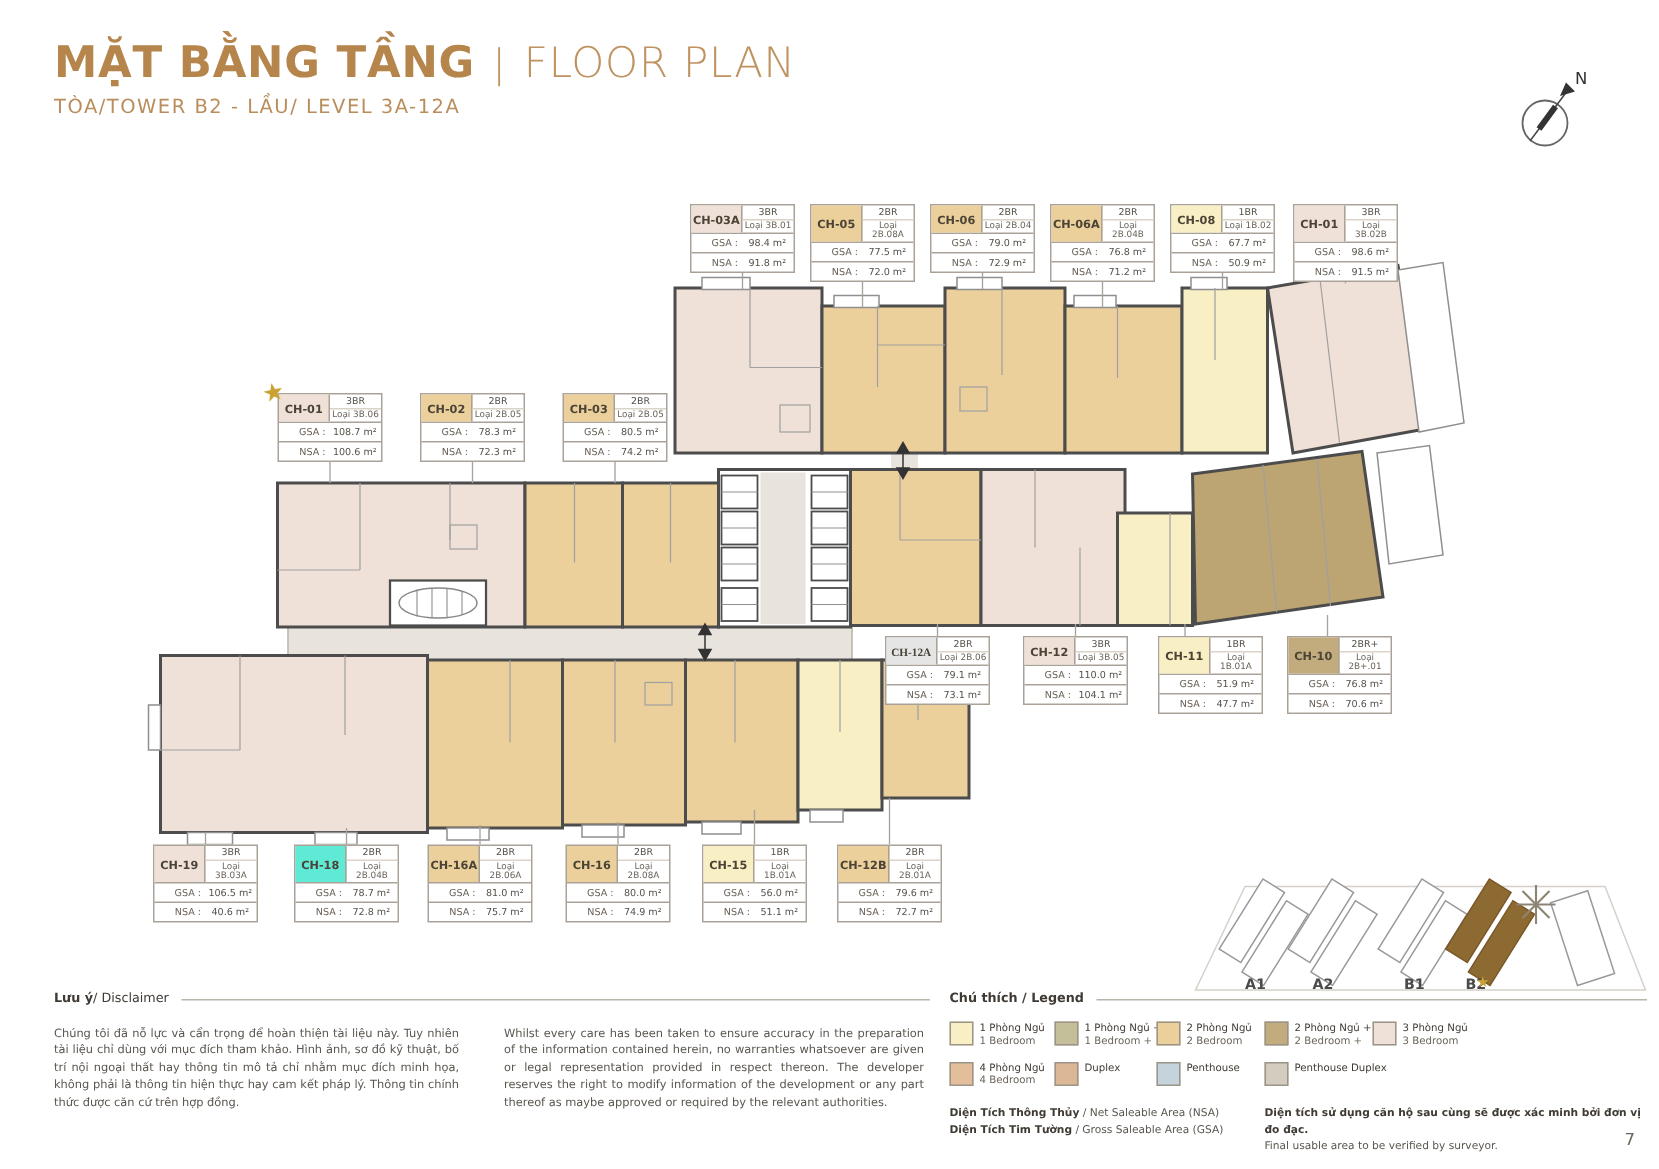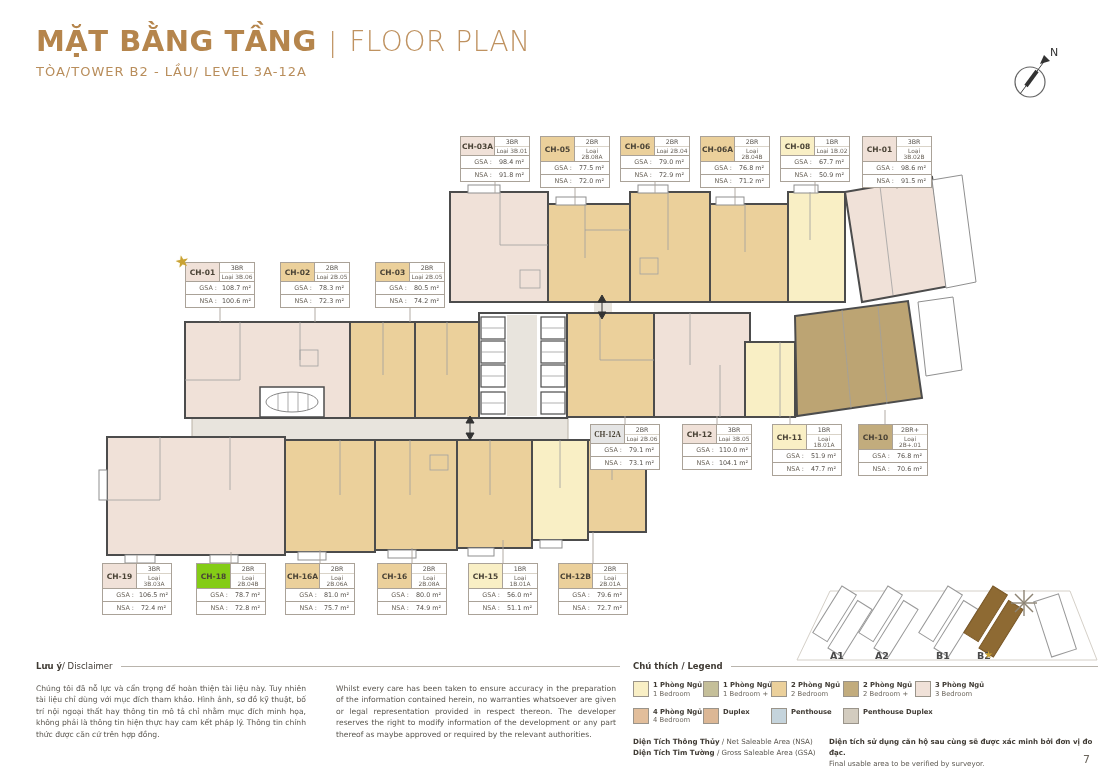--- a/index.html
+++ b/index.html
@@ -40,23 +40,23 @@
   .disc-cols{display:flex;gap:30px;margin-top:12px;}
   .disc-col{font-size:7.6px;line-height:1.5;color:#5a564f;text-align:justify;}
   .disc-col.vn{width:270px;}
   .disc-col.en{width:280px;}
 
   
   .legend{position:absolute;left:633px;top:661px;width:465px;}
   .legend-grid{display:grid;grid-template-columns:70px 68px 72px 72px auto;margin-top:10px;row-gap:9px;}
   .lg-item{display:flex;gap:4px;}
   .lg-swatch{width:16px;height:16px;border:1px solid #9a948a;box-sizing:border-box;flex:0 0 auto;}
-  .lg-vn{font-size:6.8px;font-weight:bold;color:#3f3a33;line-height:1.3;white-space:nowrap;}
+  .lg-vn{font-size:6.8px;font-weight:normal;color:#3f3a33;line-height:1.3;white-space:nowrap;}
   .lg-en{font-size:6.8px;color:#6b655c;line-height:1.3;white-space:nowrap;}
-  .legend-notes{display:flex;gap:0;margin-top:12px;}
+  .legend-notes{display:flex;gap:14px;margin-top:12px;}
   .note-col{font-size:7.1px;line-height:1.5;color:#5a564f;}
   .note-col .b{font-weight:bold;color:#3f3a33;}
   .note-col.left{width:196px;}
   .note-col.right{flex:1;}
 
   .page-number{position:absolute;left:1083px;top:753px;font-size:11px;color:#6b655c;}
 </style>
 </head>
 <body>
 
@@ -463,26 +463,26 @@
             <div class="br">3BR</div>
             <div class="loai">Loại 3B.03A</div>
           </div>
         </div>
         <div class="row">
           <div class="k">GSA :</div>
           <div class="v">106.5 m²</div>
         </div>
         <div class="row">
           <div class="k">NSA :</div>
-          <div class="v">72.4 m²</div>
+          <div class="v">40.6 m²</div>
         </div>
       </div>
       <div class="unit-box" style="left: 196px; top: 563px;">
         <div class="hdr">
-          <div class="code" style="background: #84cc16; text-align: center;">CH-18</div>
+          <div class="code" style="background: #5eead4; text-align: center;">CH-18</div>
           <div class="typ">
             <div class="br">2BR</div>
             <div class="loai">Loại 2B.04B</div>
           </div>
         </div>
         <div class="row">
           <div class="k">GSA :</div>
           <div class="v">78.7 m²</div>
         </div>
         <div class="row">

